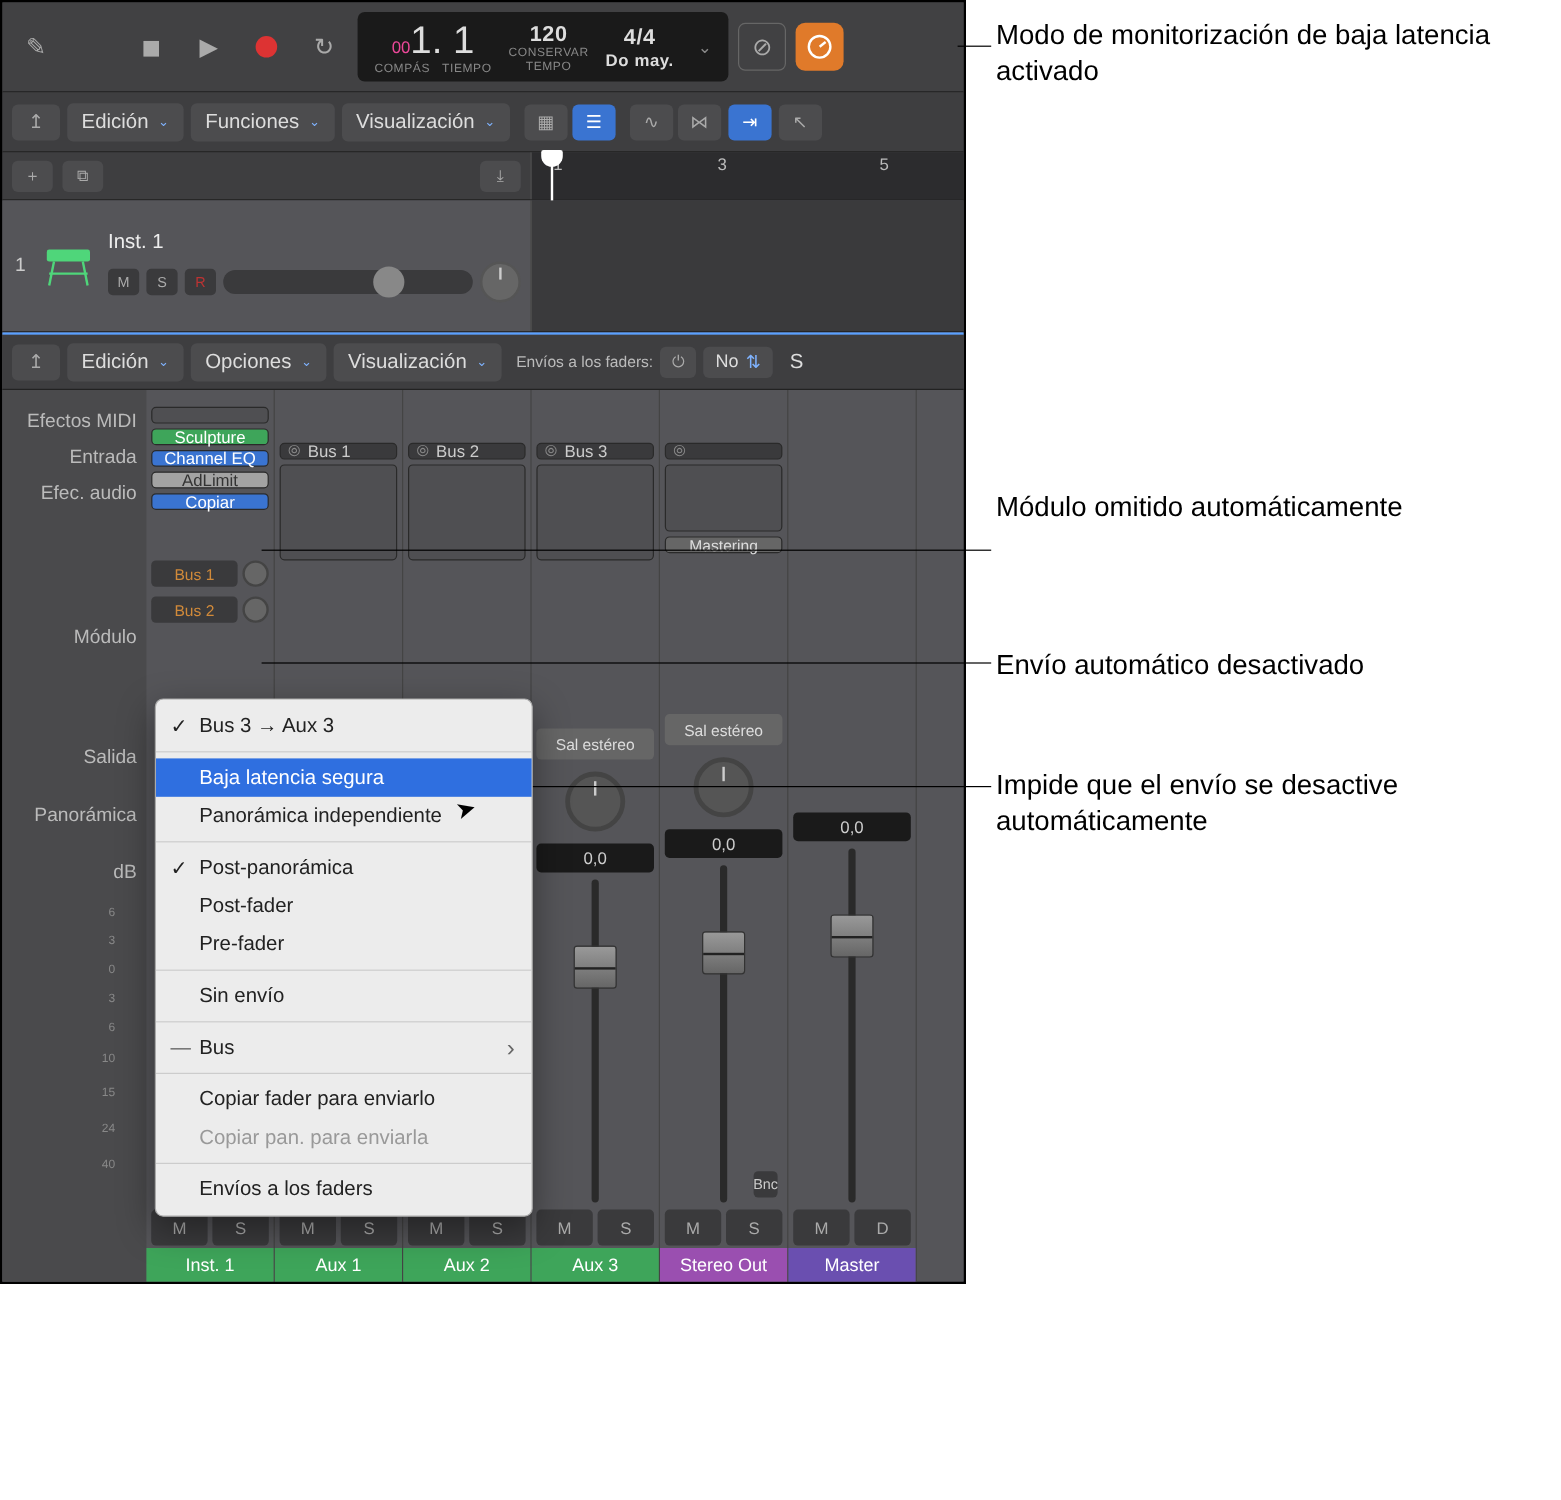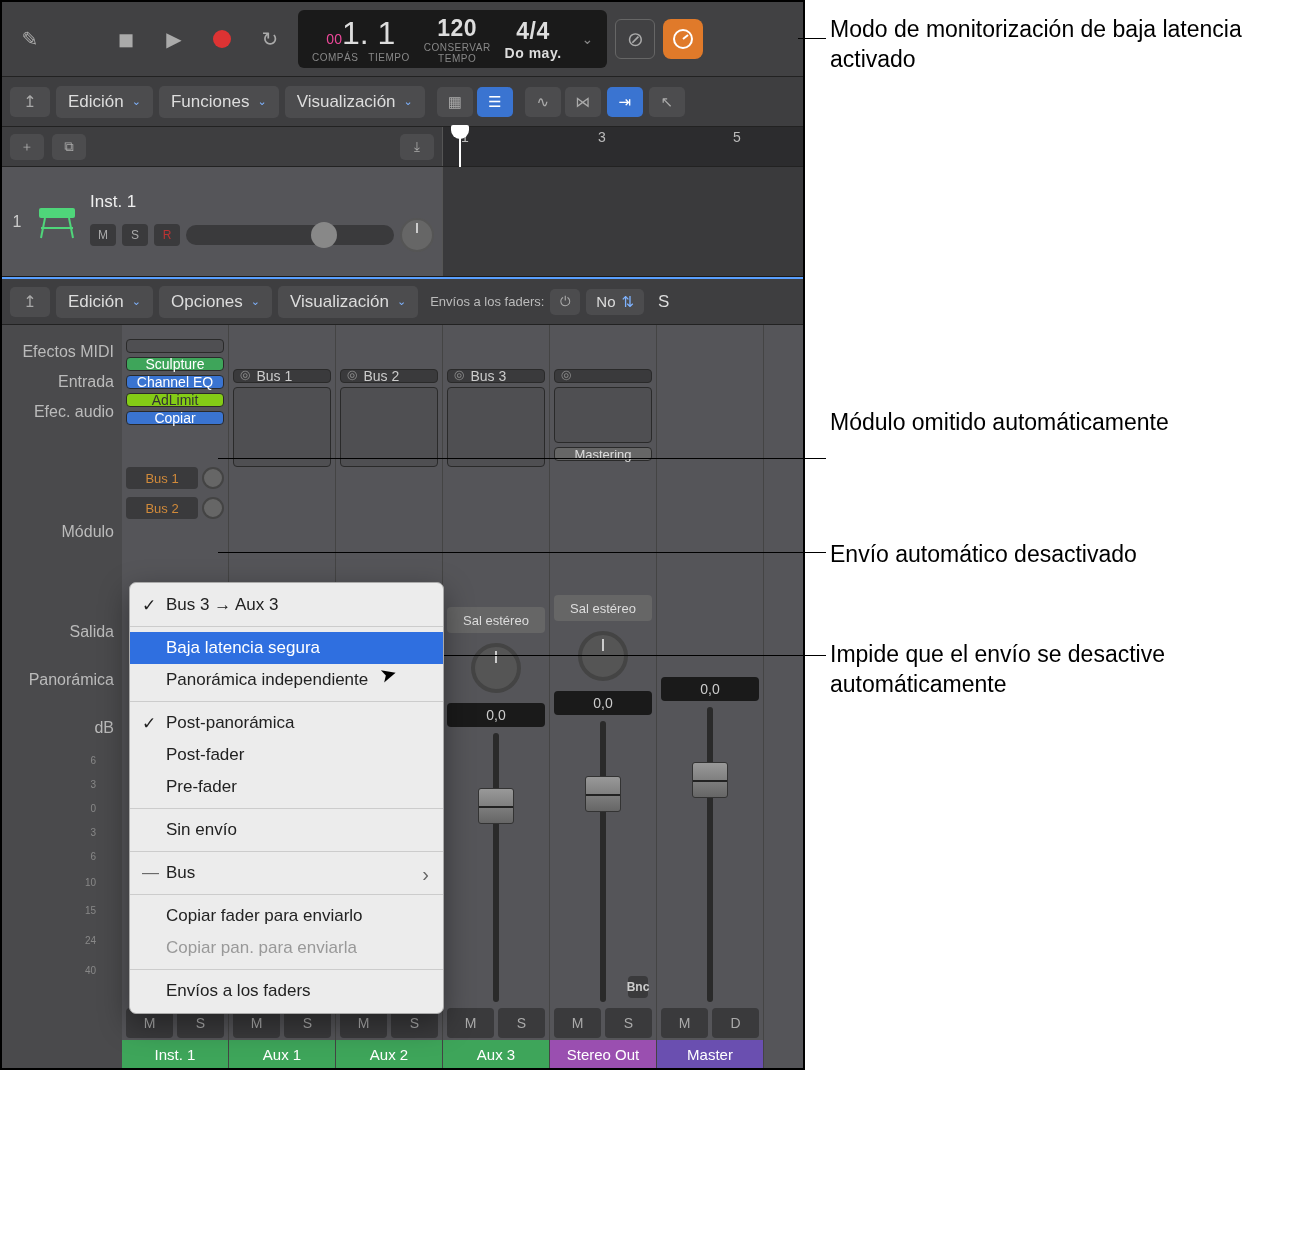--- a/index.html
+++ b/index.html
@@ -11,21 +11,21 @@
 
   
   .topbar { height: 75px; background: #414143; display: flex; align-items: center; padding: 0 8px; gap: 8px; border-bottom: 1px solid #222; }
   .tb-btn { width: 40px; height: 40px; border-radius: 6px; background: transparent; border: none; color: #aaa; display: flex; align-items: center; justify-content: center; font-size: 20px; cursor: pointer; }
   .tb-btn.record { color: #d33; }
   .tb-btn.record::before { content:''; width:18px; height:18px; border-radius:50%; background:#d33; display:block; }
   .lcd { background: #1a1a1a; border-radius: 6px; height: 58px; display: flex; align-items: center; padding: 0 14px; gap: 14px; color: #ccc; }
   .lcd-big { font-size: 32px; font-weight: 300; color: #ddd; }
   .lcd-small-pre { font-size: 14px; color: #ec4899; }
   .lcd-col { display:flex; flex-direction:column; align-items:center; font-size:10px; letter-spacing:0.5px; color:#888; }
-  .lcd-col .val { font-size: 23px; font-weight: 600; color: #ddd; }
+  .lcd-col .val { font-size: 18px; font-weight: 600; color: #ddd; }
   .lcd-label { font-size: 10px; color: #888; letter-spacing: 0.5px; }
   .lcd-chevron { color:#888; font-size:14px; margin-left:6px; }
   .llm-btn { width: 40px; height: 40px; border-radius: 8px; background: #e07a2a; display:flex; align-items:center; justify-content:center; }
 
   
   .subbar { height: 50px; background: #3e3e40; display: flex; align-items: center; padding: 0 8px; gap: 6px; border-bottom: 1px solid #222; }
   .menubtn { background: #4c4c4e; border-radius: 5px; padding: 6px 12px; color: #ddd; font-size: 17px; display:flex; align-items:center; gap:8px; border:none; cursor:pointer; }
   .menubtn .chev { color:#7fb3ff; font-size:11px; }
   .icongroup { display:flex; gap:4px; margin-left:6px; }
   .iconbtn { width:36px; height:30px; border-radius:5px; background:#4c4c4e; border:none; color:#aaa; display:flex; align-items:center; justify-content:center; font-size:15px; }
@@ -66,41 +66,41 @@
 
   .mixbody { position:absolute; top:46px; left:0; right:0; bottom:0; display:flex; }
   .rowlabels { width:120px; background:#4a4a4c; color:#bbb; font-size:16px; text-align:right; padding-right:8px; }
   .rowlabel { height:30px; line-height:30px; }
   .channels { flex:1; display:flex; position:relative; }
   .strip { width:107px; border-right:1px solid #444; position:relative; display:flex; flex-direction:column; }
   .strip.master { width:107px; }
   .slot { height:14px; margin:2px 4px; border-radius:4px; font-size:14px; display:flex; align-items:center; justify-content:center; color:#fff; background:#3a3a3c; border:1px solid #2a2a2a; }
   .slot.green { background:#3ea55a; color:#fff; }
   .slot.blue { background:#3a74d1; color:#fff; }
-  .slot.orange { background:#84cc16; color:#333; }
+  .slot.orange { background:#a3a3a3; color:#333; }
   .slot.empty { background:#4f4f52; }
   .slot.bus { background:#3a3a3c; color:#ccc; display:flex; gap:6px; padding:0 6px; justify-content:flex-start; }
   .slot.text { background:#666; color:#ddd; font-size:13px; }
   .busicon { font-size:13px; color:#888; }
   .sendrow { height:26px; margin:2px 4px; display:flex; gap:4px; align-items:center; }
   .sendlabel { flex:1; height:22px; border-radius:4px; background:#3a3a3c; color:#d18a3a; font-size:13px; display:flex; align-items:center; justify-content:center; }
   .sendknob { width:22px; height:22px; border-radius:50%; background:#666; border:2px solid #444; }
   .outslot { height:26px; margin:2px 4px; border-radius:4px; background:#666; color:#ddd; font-size:13px; display:flex; align-items:center; justify-content:center; }
   .panknob { width:50px; height:50px; border-radius:50%; background:#555; border:4px solid #444; margin:8px auto; position:relative; }
   .panknob::after { content:''; position:absolute; left:50%; top:4px; width:2px; height:12px; background:#ccc; transform:translateX(-50%); }
   .dbval { height:24px; background:#1a1a1a; margin:2px 4px; border-radius:4px; color:#ccc; font-size:14px; display:flex; align-items:center; justify-content:center; }
   .fader { flex:1; position:relative; margin:4px 4px; display:flex; justify-content:center; }
   .fadertrack { width:6px; background:#2a2a2a; border-radius:3px; height:100%; position:relative; }
   .faderthumb { position:absolute; left:50%; transform:translateX(-50%); width:36px; height:36px; background:linear-gradient(#999,#666); border:1px solid #333; border-radius:3px; top:55px; }
   .faderthumb::after { content:''; position:absolute; left:0; right:0; top:50%; height:2px; background:#222; }
   .meterscale { position:absolute; left:6px; top:0; bottom:0; width:24px; font-size:10px; color:#888; }
   .meterscale span { position:absolute; right:0; }
   .mutesolo { height:30px; margin:2px 4px; display:flex; gap:4px; }
   .msbtn { flex:1; background:#3a3a3c; border:none; border-radius:4px; color:#aaa; font-size:14px; }
-  .bncbtn { position:absolute; width:20px; height:22px; background:#3a3a3c; color:#ccc; font-size:12px; border-radius:4px; display:flex; align-items:center; justify-content:center;font-weight:bold; }
+  .bncbtn { position:absolute; width:20px; height:22px; background:#3a3a3c; color:#ccc; font-size:12px; border-radius:4px; display:flex; align-items:center; justify-content:center; }
   .striplabel { height:28px; font-size:15px; display:flex; align-items:center; justify-content:center; color:#fff; }
   .lbl-green { background:#3ea55a; }
   .lbl-violet { background:#9a4fb0; }
   .lbl-purple { background:#6a4fb0; }
 
   
   .ctxmenu { position:absolute; left:127px; top:580px; width:315px; background:#ececec; border:1px solid #aaa; border-radius:7px; box-shadow:0 10px 30px rgba(0,0,0,0.4); padding:6px 0; color:#222; font-size:17px; z-index:50; }
   .ctxitem { padding:6px 16px 6px 36px; position:relative; cursor:default; }
   .ctxitem.checked::before { content:'✓'; position:absolute; left:12px; }
   .ctxitem.sel { background:#2f6fe0; color:#fff; }

